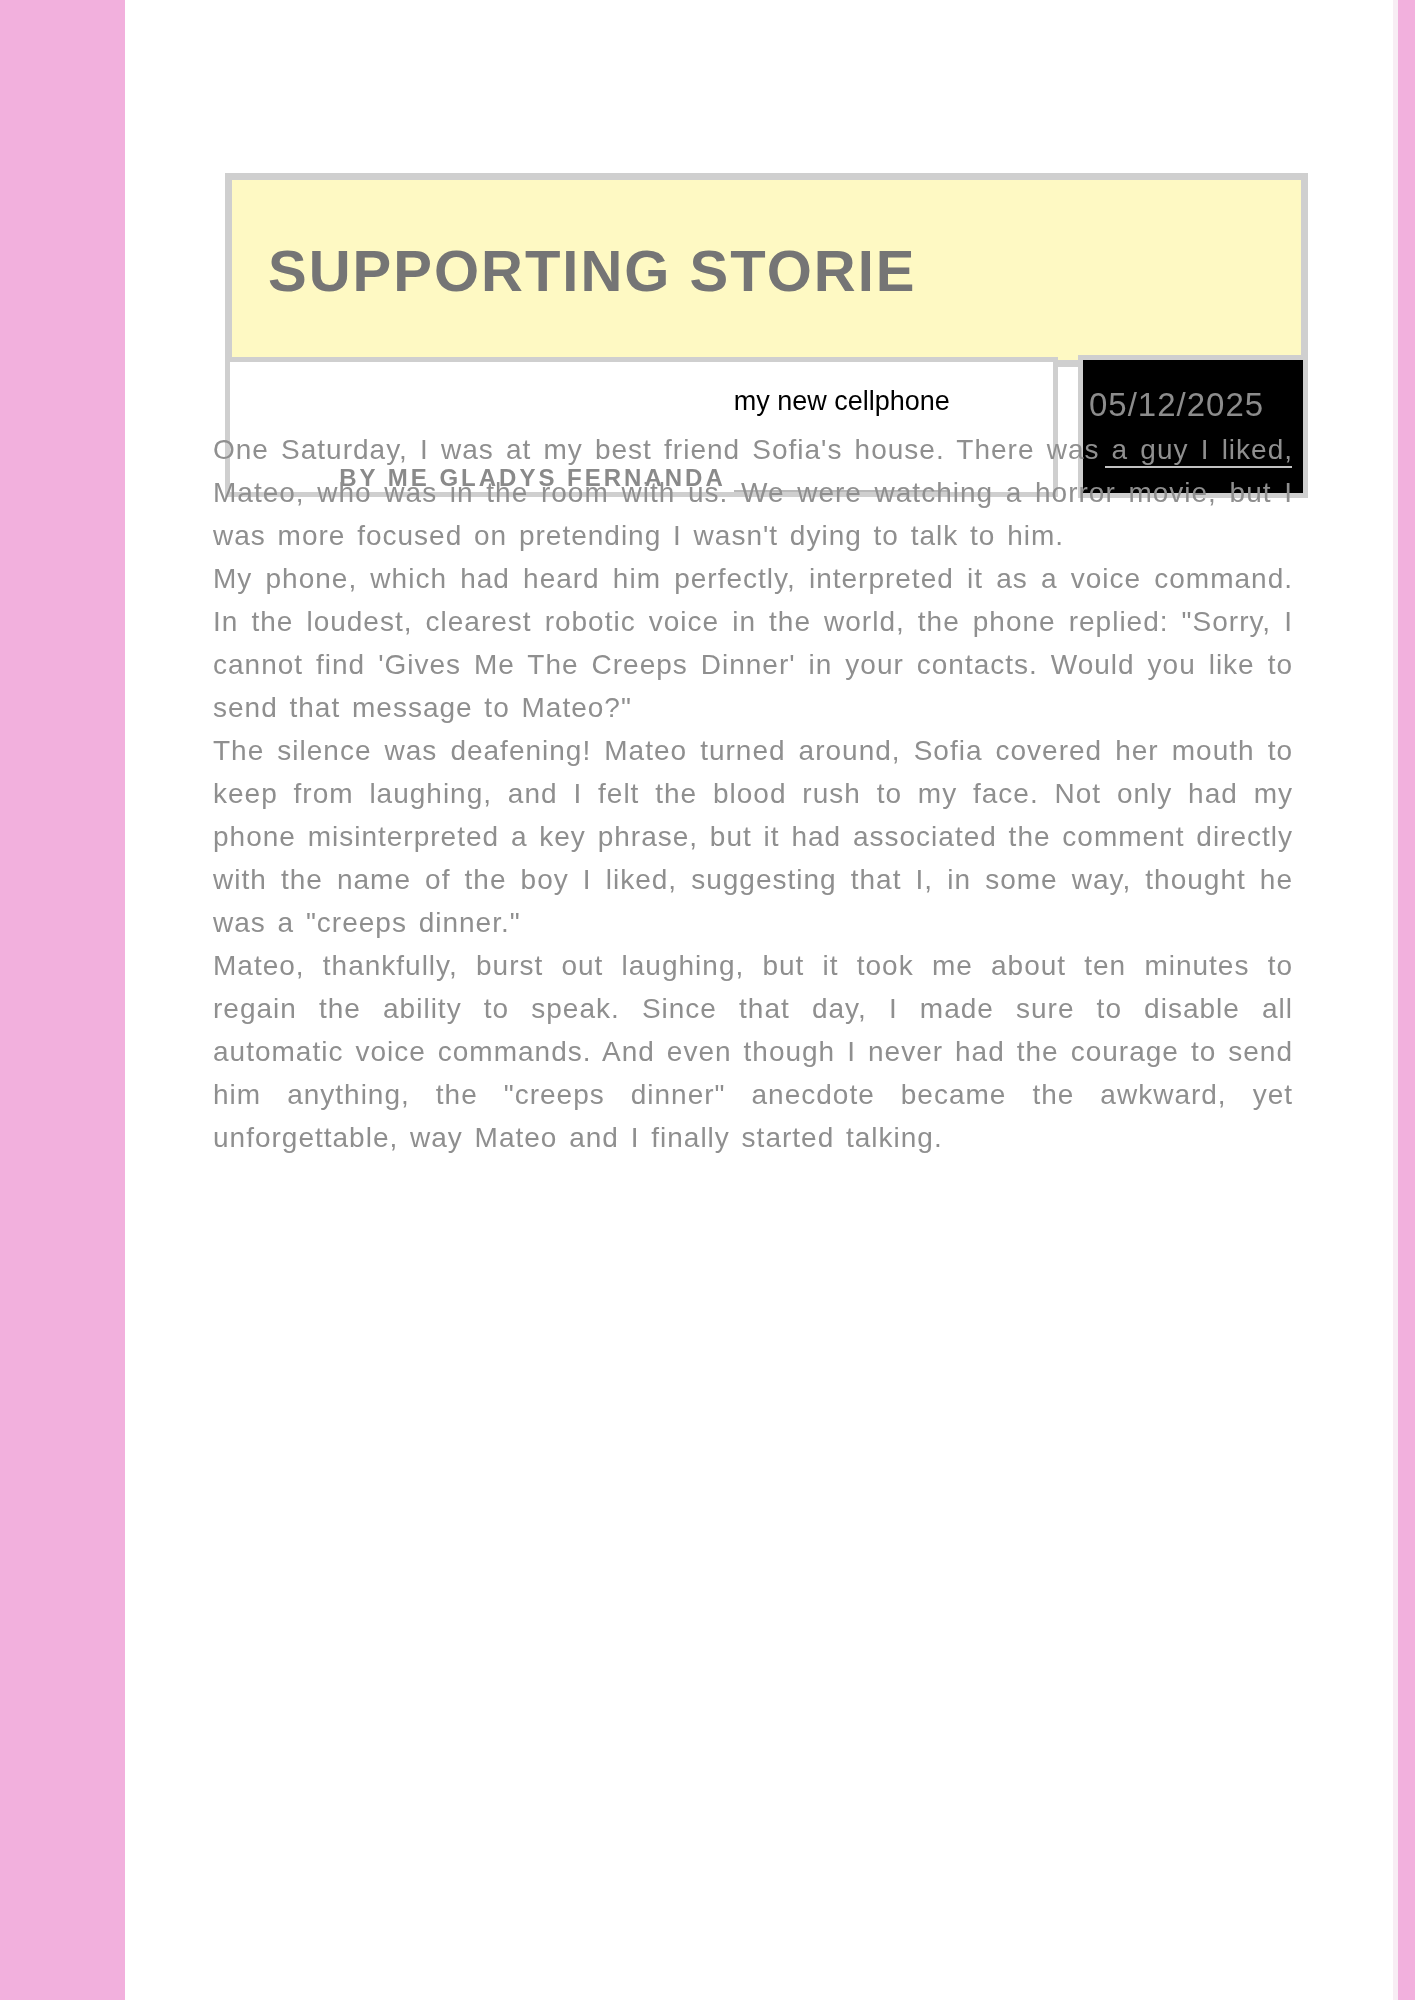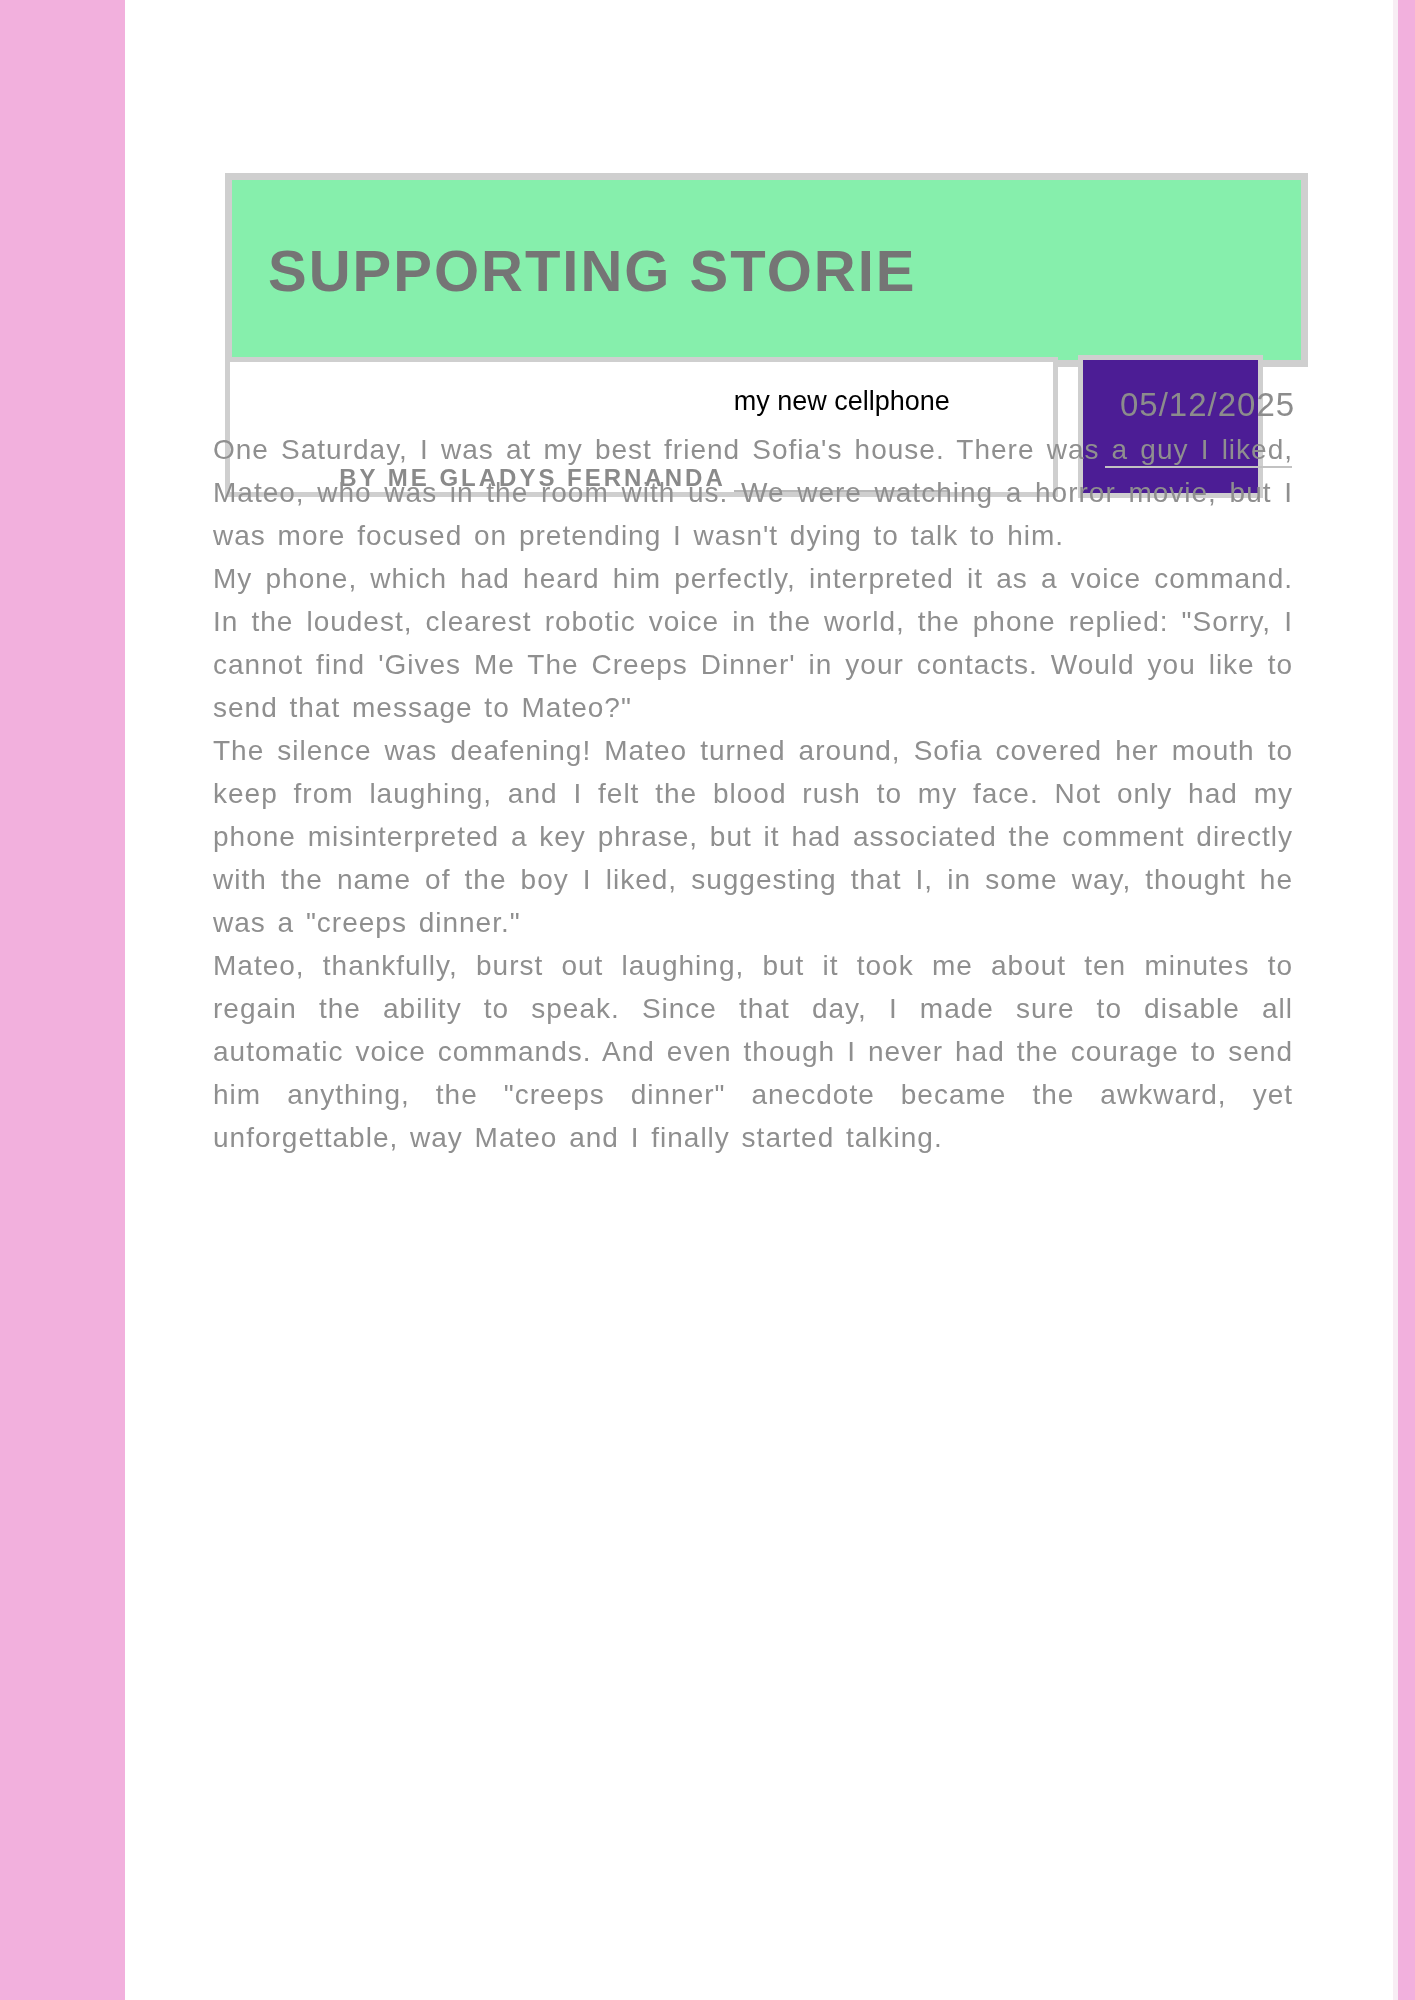--- a/index.html
+++ b/index.html
@@ -21,21 +21,21 @@
     background:var(--accent-pink);
   }
   .pink-strip-right{
     position:absolute;right:0;top:0;width:22px;height:2000px;
     background:var(--accent-pink);
     border-left:5px solid #f8edf4;
   }
   .title-box{
     position:absolute;left:225px;top:173px;width:1083px;height:194px;
     border:7px solid var(--border-gray);
-    background:#86efac;
+    background:#fef9c3;
     display:flex;align-items:center;
   }
   .page-title{
     padding-left:36px;
     font-size:58px;font-weight:700;letter-spacing:2px;
     color:var(--title-text);
     white-space:nowrap;
   }
   .byline-box{
     position:absolute;left:225px;top:357px;width:833px;height:140px;
@@ -55,24 +55,24 @@
     flex:1;height:2px;background:var(--rule-gray);
     margin-left:8px;margin-bottom:3px;
   }
   .topic-row{
     margin-top:24px;
     border-bottom:2px solid #b9b9b9;
     padding-bottom:7px;
     font-size:27px;color:#000000;
   }
   .date-box{
-    position:absolute;left:1078px;top:355px;width:185px;height:143px;
+    position:absolute;left:1078px;top:355px;width:230px;height:143px;
     border:5px solid var(--border-gray);
-    background:#4c1d95;
-    padding:26px 0 0 37px;
+    background:#000000;
+    padding:26px 0 0 6px;
   }
   .date-value{
     font-size:33px;color:#8c8c8c;letter-spacing:1px;white-space:nowrap;
   }
   .date-line{
     position:absolute;left:22px;bottom:25px;width:187px;height:2px;
     background:var(--rule-gray);
   }
   .story{
     position:absolute;left:213px;top:428px;width:1080px;

